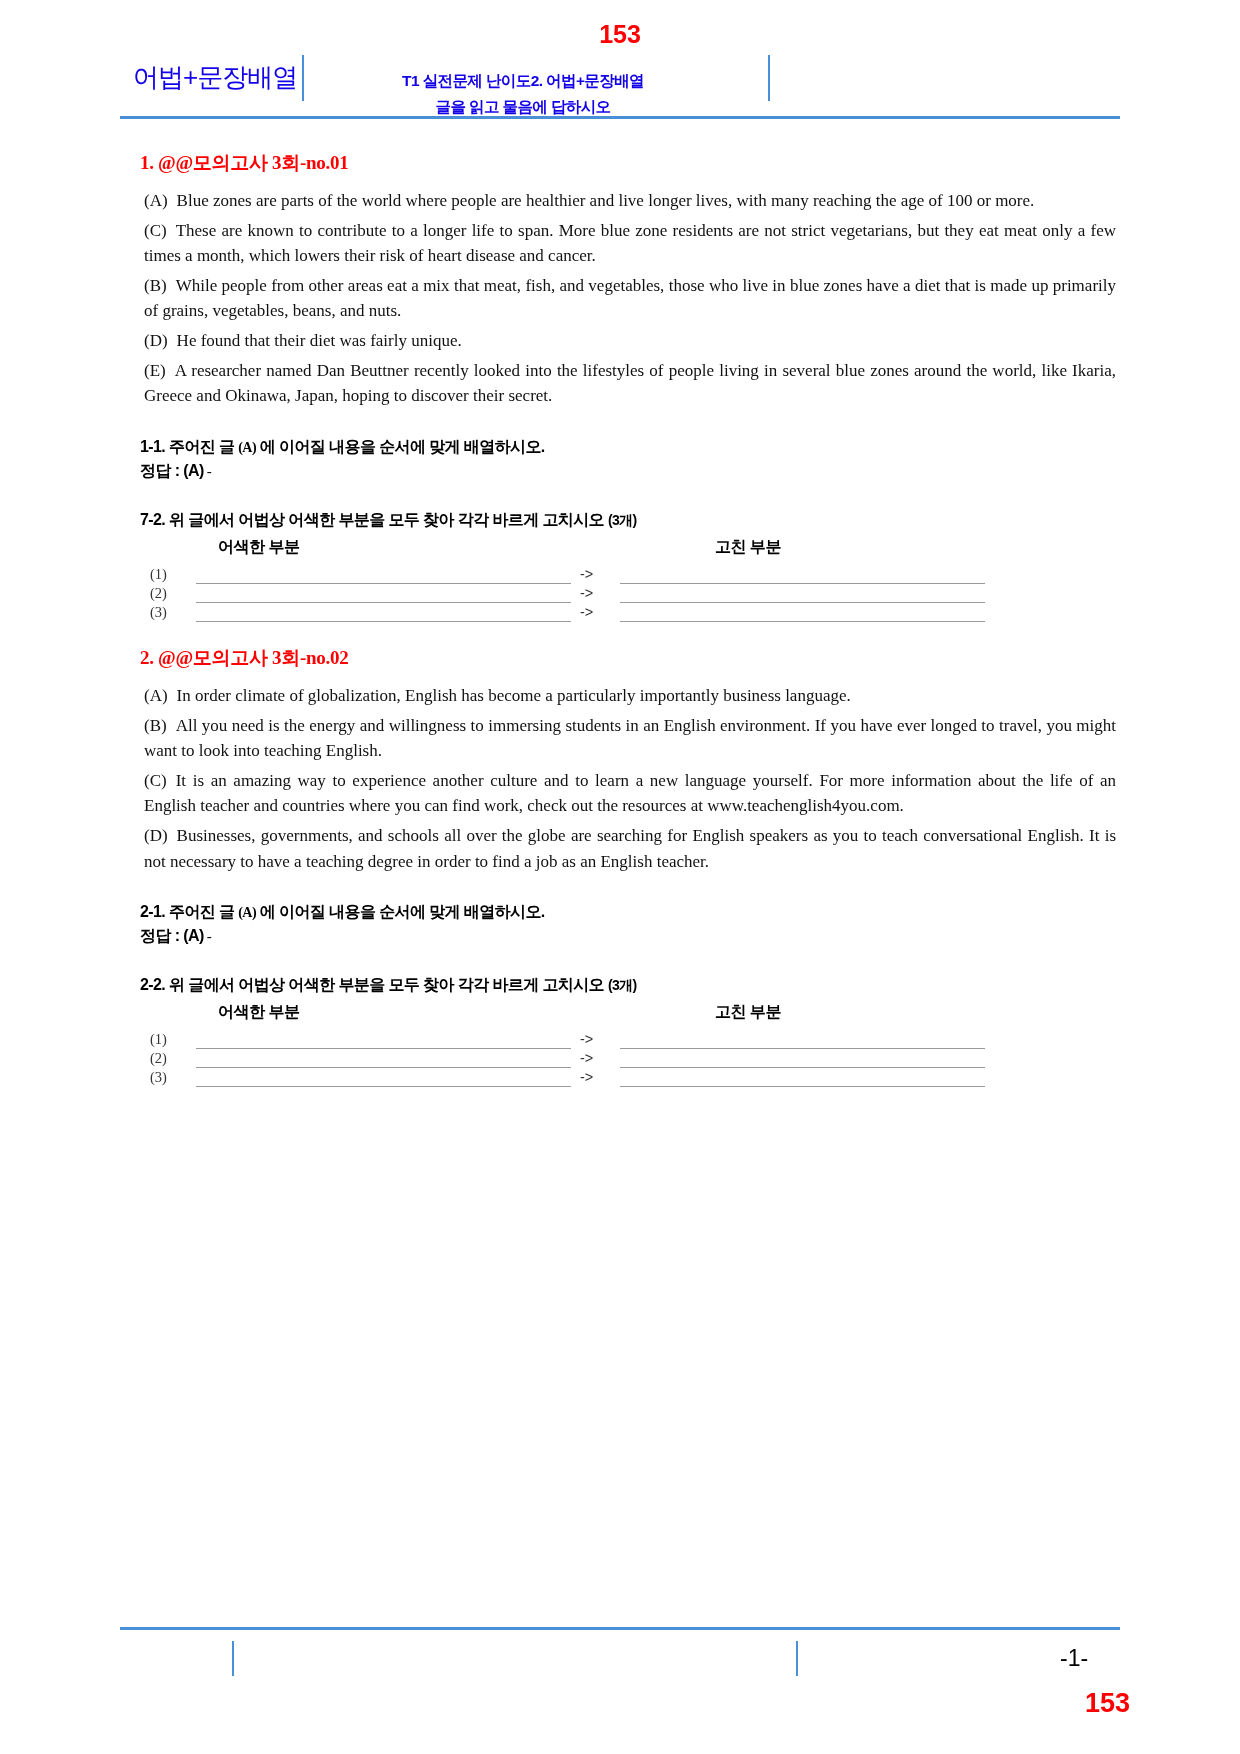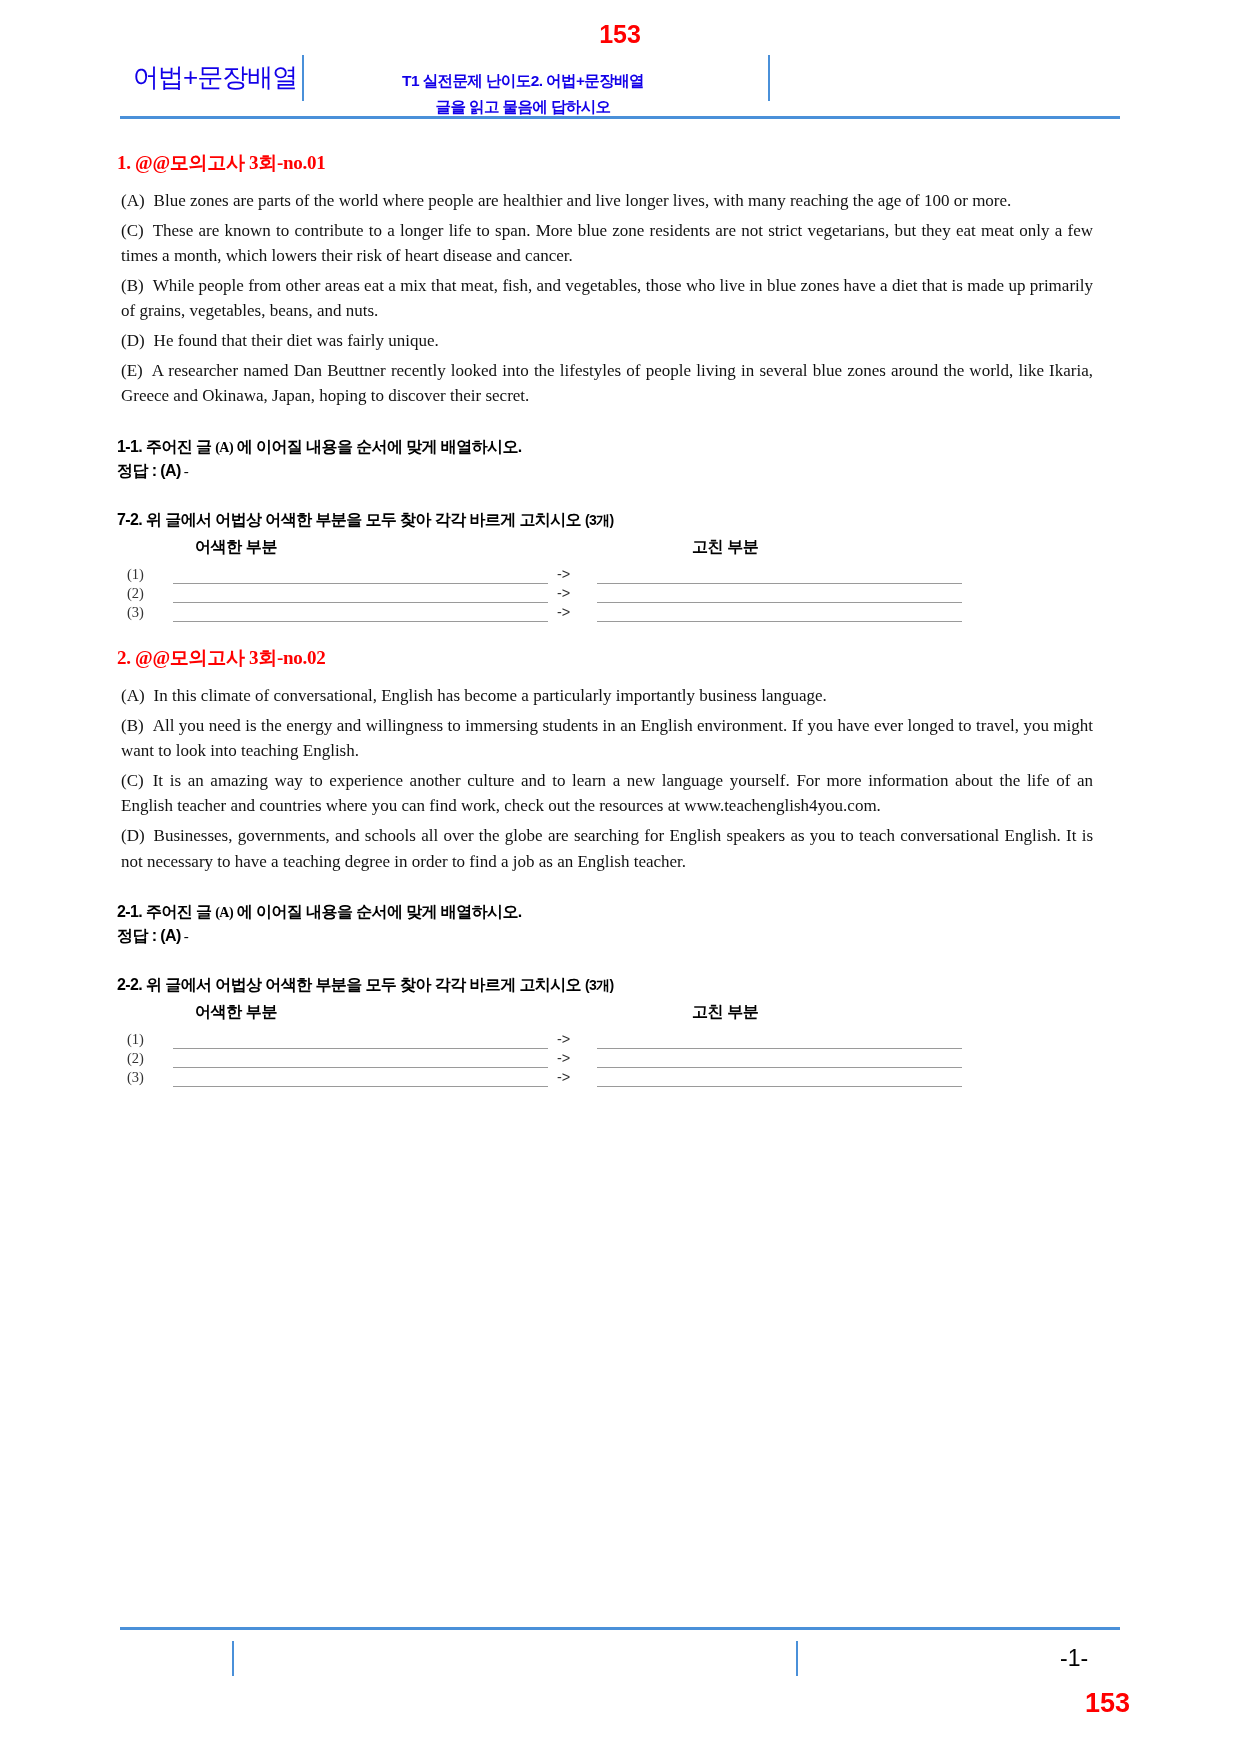--- a/index.html
+++ b/index.html
@@ -68,21 +68,21 @@
     line-height: 26px;
     letter-spacing: -0.6px;
     margin-top: 12px;
   }
   .hr-top {
     position: absolute;
     left: 120px; top: 116px;
     width: 1000px; height: 3px;
     background: #4a90d9;
   }
-  .q-block { position: absolute; left: 117px; width: 980px; }
+  .q-block { position: absolute; left: 140px; width: 980px; }
 
   .q-title {
     color: #ff0000;
     font-family: "Liberation Serif", "DejaVu Serif", serif;
     font-weight: bold;
     font-size: 19px;
     margin: 0 0 12px 0;
     letter-spacing: -0.3px;
     white-space: nowrap;
   }
@@ -130,21 +130,21 @@
     font-size: 15px;
   }
 
   .col-heads {
     position: relative;
     height: 24px;
     margin-top: 6px;
   }
   .col-head {
     position: absolute;
-    font-family: Liberation Sans, sans-serif;
+    font-family: Liberation Serif, serif;
     font-weight: bold;
     font-size: 16px;
     letter-spacing: -0.4px;
     white-space: nowrap;
   }
   .col-head.left  { left: 78px; }
   .col-head.right { left: 575px; }
 
   .blank-rows { margin-top: 6px; }
   .blank-row {
@@ -291,21 +291,21 @@
       <span class="arrow">-&gt;</span>
       <span class="rule-b"></span>
     </div>
   </div>
 </div>
 
 <div class="q-block" id="q2" style="top:645px;">
   <div class="q-title">2. @@모의고사 3회-no.02</div>
 
   <p class="passage">
-    <span class="plabel">(A)</span><span>In this climate of conversational, English has become a particularly importantly business language.</span>
+    <span class="plabel">(A)</span><span>In order climate of globalization, English has become a particularly importantly business language.</span>
   </p>
   <p class="passage">
     <span class="plabel">(B)</span><span>All you need is the energy and willingness to immersing students in an English environment.  If you have ever longed to travel, you might want to look into teaching English.</span>
   </p>
   <p class="passage">
     <span class="plabel">(C)</span><span>It is an amazing way to experience another culture and to learn a new language yourself.  For more information about the life of an English teacher and countries where you can find work, check out the resources at www.teachenglish4you.com.</span>
   </p>
   <p class="passage">
     <span class="plabel">(D)</span><span>Businesses, governments, and schools all over the globe are searching for English speakers as you to teach conversational English.  It is not necessary to have a teaching degree in order to find a job as an English teacher.</span>
   </p>

